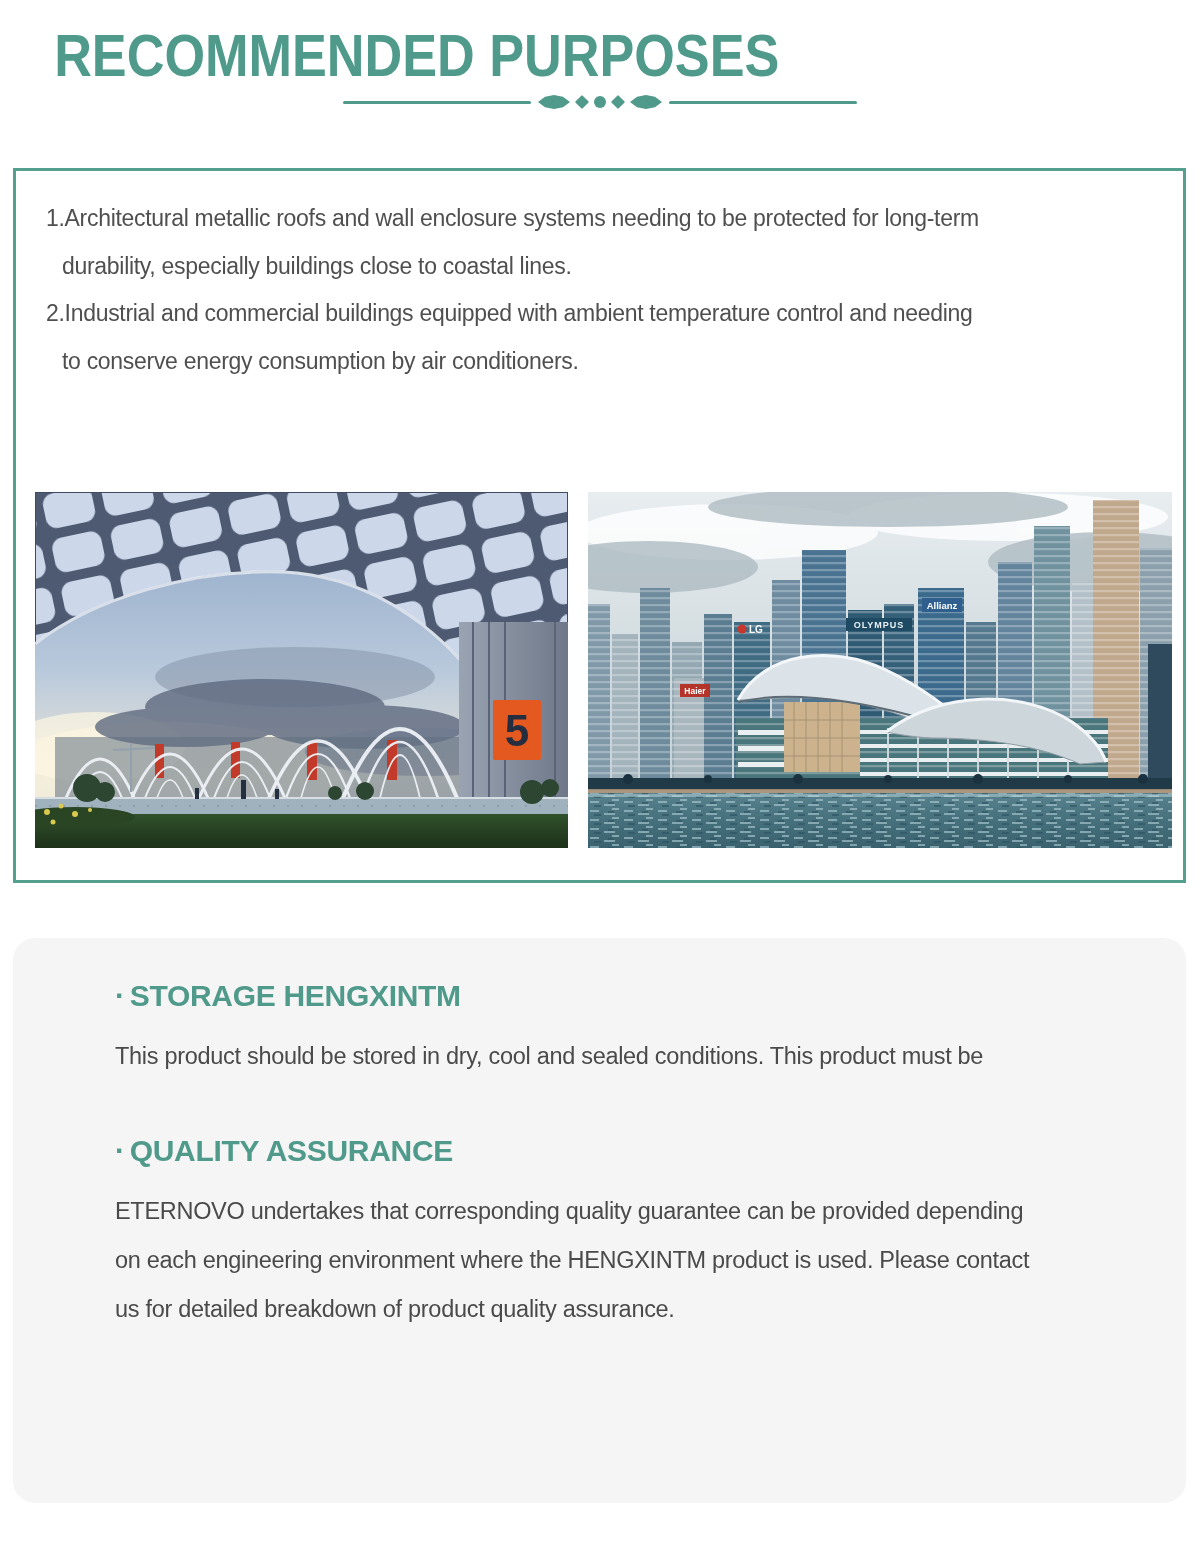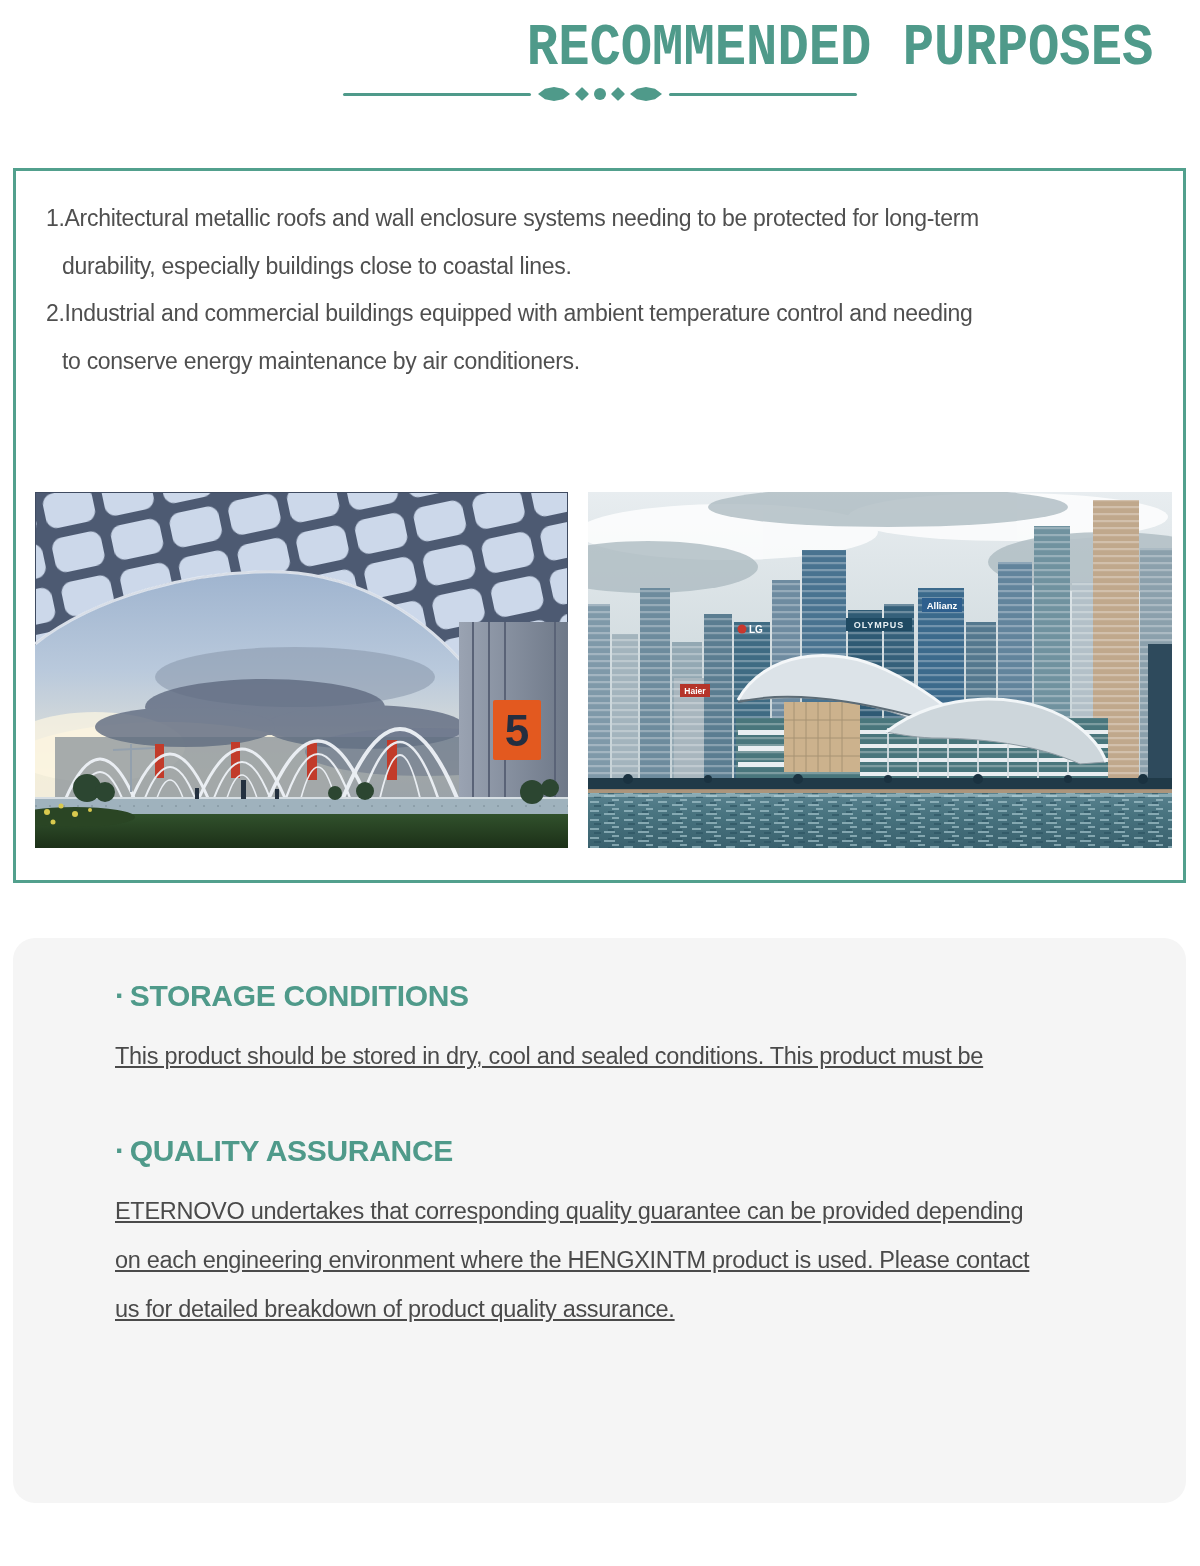--- a/index.html
+++ b/index.html
@@ -2,21 +2,21 @@
 <html><head>
 <meta charset="utf-8">
 <style>
   * { margin:0; padding:0; box-sizing:border-box; }
   html,body { background:#ffffff; }
   #page {
     position:relative; width:1200px; height:1566px; background:#fff;
     font-family:"Liberation Sans", sans-serif; overflow:hidden;
   }
   
-  .header { padding-top:19px; text-align:right;font-family:Liberation Mono, monospace; }
+  .header { padding-top:27px; text-align:left; }
   .title {
     display:inline-block; font-size:60px; font-weight:700; line-height:58px;
     color:#4f9a8a; transform:scaleX(0.87); transform-origin:center;
     letter-spacing:0px; white-space:nowrap;
   }
   .divider { margin-top:10px; display:flex; align-items:center; justify-content:center; gap:7px; }
   .dv-line { width:188px; height:3px; background:#4f9a8a; border-radius:2px; }
   .dv-marquise {
     width:32px; height:14px; background:#4f9a8a;
     clip-path:polygon(0 50%,22% 12%,50% 0,78% 12%,100% 50%,78% 88%,50% 100%,22% 88%);
@@ -43,21 +43,21 @@
     position:absolute; left:13px; top:938px; width:1173px; height:565px;
     background:#f5f5f5; border-radius:22px; padding:40px 90px 0 102px;
   }
   .sec-heading {
     display:flex; align-items:center; gap:5px;
     font-size:30px; font-weight:700; color:#4f9a8a; line-height:36px; letter-spacing:-0.3px;
   }
   .sec-heading .bullet { font-size:30px; font-weight:700; }
   .sec-para { margin-top:18px; }
   .b-line {
-    font-size:23.5px; line-height:49px; color:#4a4a4a; letter-spacing:-0.3px; white-space:nowrap;text-decoration:underline;
+    font-size:23.5px; line-height:49px; color:#4a4a4a; letter-spacing:-0.3px; white-space:nowrap;
   }
   .sec-gap { margin-top:52px; }
 </style>
 </head>
 <body>
 
 <div id="page">
 
   <div class="header">
     <div class="title">RECOMMENDED PURPOSES</div>
@@ -70,21 +70,21 @@
       <div class="dv-marquise"></div>
       <div class="dv-line"></div>
     </div>
   </div>
 
   <div class="purposes-box">
     <div class="purpose-list">
       <div class="p-line">1.Architectural metallic roofs and wall enclosure systems needing to be protected for long-term</div>
       <div class="p-line p-cont">durability, especially buildings close to coastal lines.</div>
       <div class="p-line">2.Industrial and commercial buildings equipped with ambient temperature control and needing</div>
-      <div class="p-line p-cont">to conserve energy maintenance by air conditioners.</div>
+      <div class="p-line p-cont">to conserve energy consumption by air conditioners.</div>
     </div>
 
     <div class="photos">
 
       <div class="photo">
         <svg viewBox="0 0 533 356" width="533" height="356" xmlns="http://www.w3.org/2000/svg">
           <defs>
             <linearGradient id="skyL" x1="0" y1="0" x2="0" y2="1">
               <stop offset="0" stop-color="#8aa3c4"></stop>
                 <stop offset="0.5" stop-color="#b9c9dc"></stop>
@@ -323,21 +323,21 @@
           <rect x="0" y="302" width="584" height="3" fill="#bcd6dc" opacity="0.5"></rect>
         </svg>
       </div>
 
     </div>
   </div>
 
   <div class="info-panel">
     <div class="sec-heading">
       <span class="bullet">·</span>
-      <span>STORAGE CONDITIONS</span>
+      <span>STORAGE HENGXINTM</span>
     </div>
     <div class="sec-para">
       <div class="b-line">This product should be stored in dry, cool and sealed conditions. This product must be</div>
     </div>
 
     <div class="sec-heading sec-gap">
       <span class="bullet">·</span>
       <span>QUALITY ASSURANCE</span>
     </div>
     <div class="sec-para">

